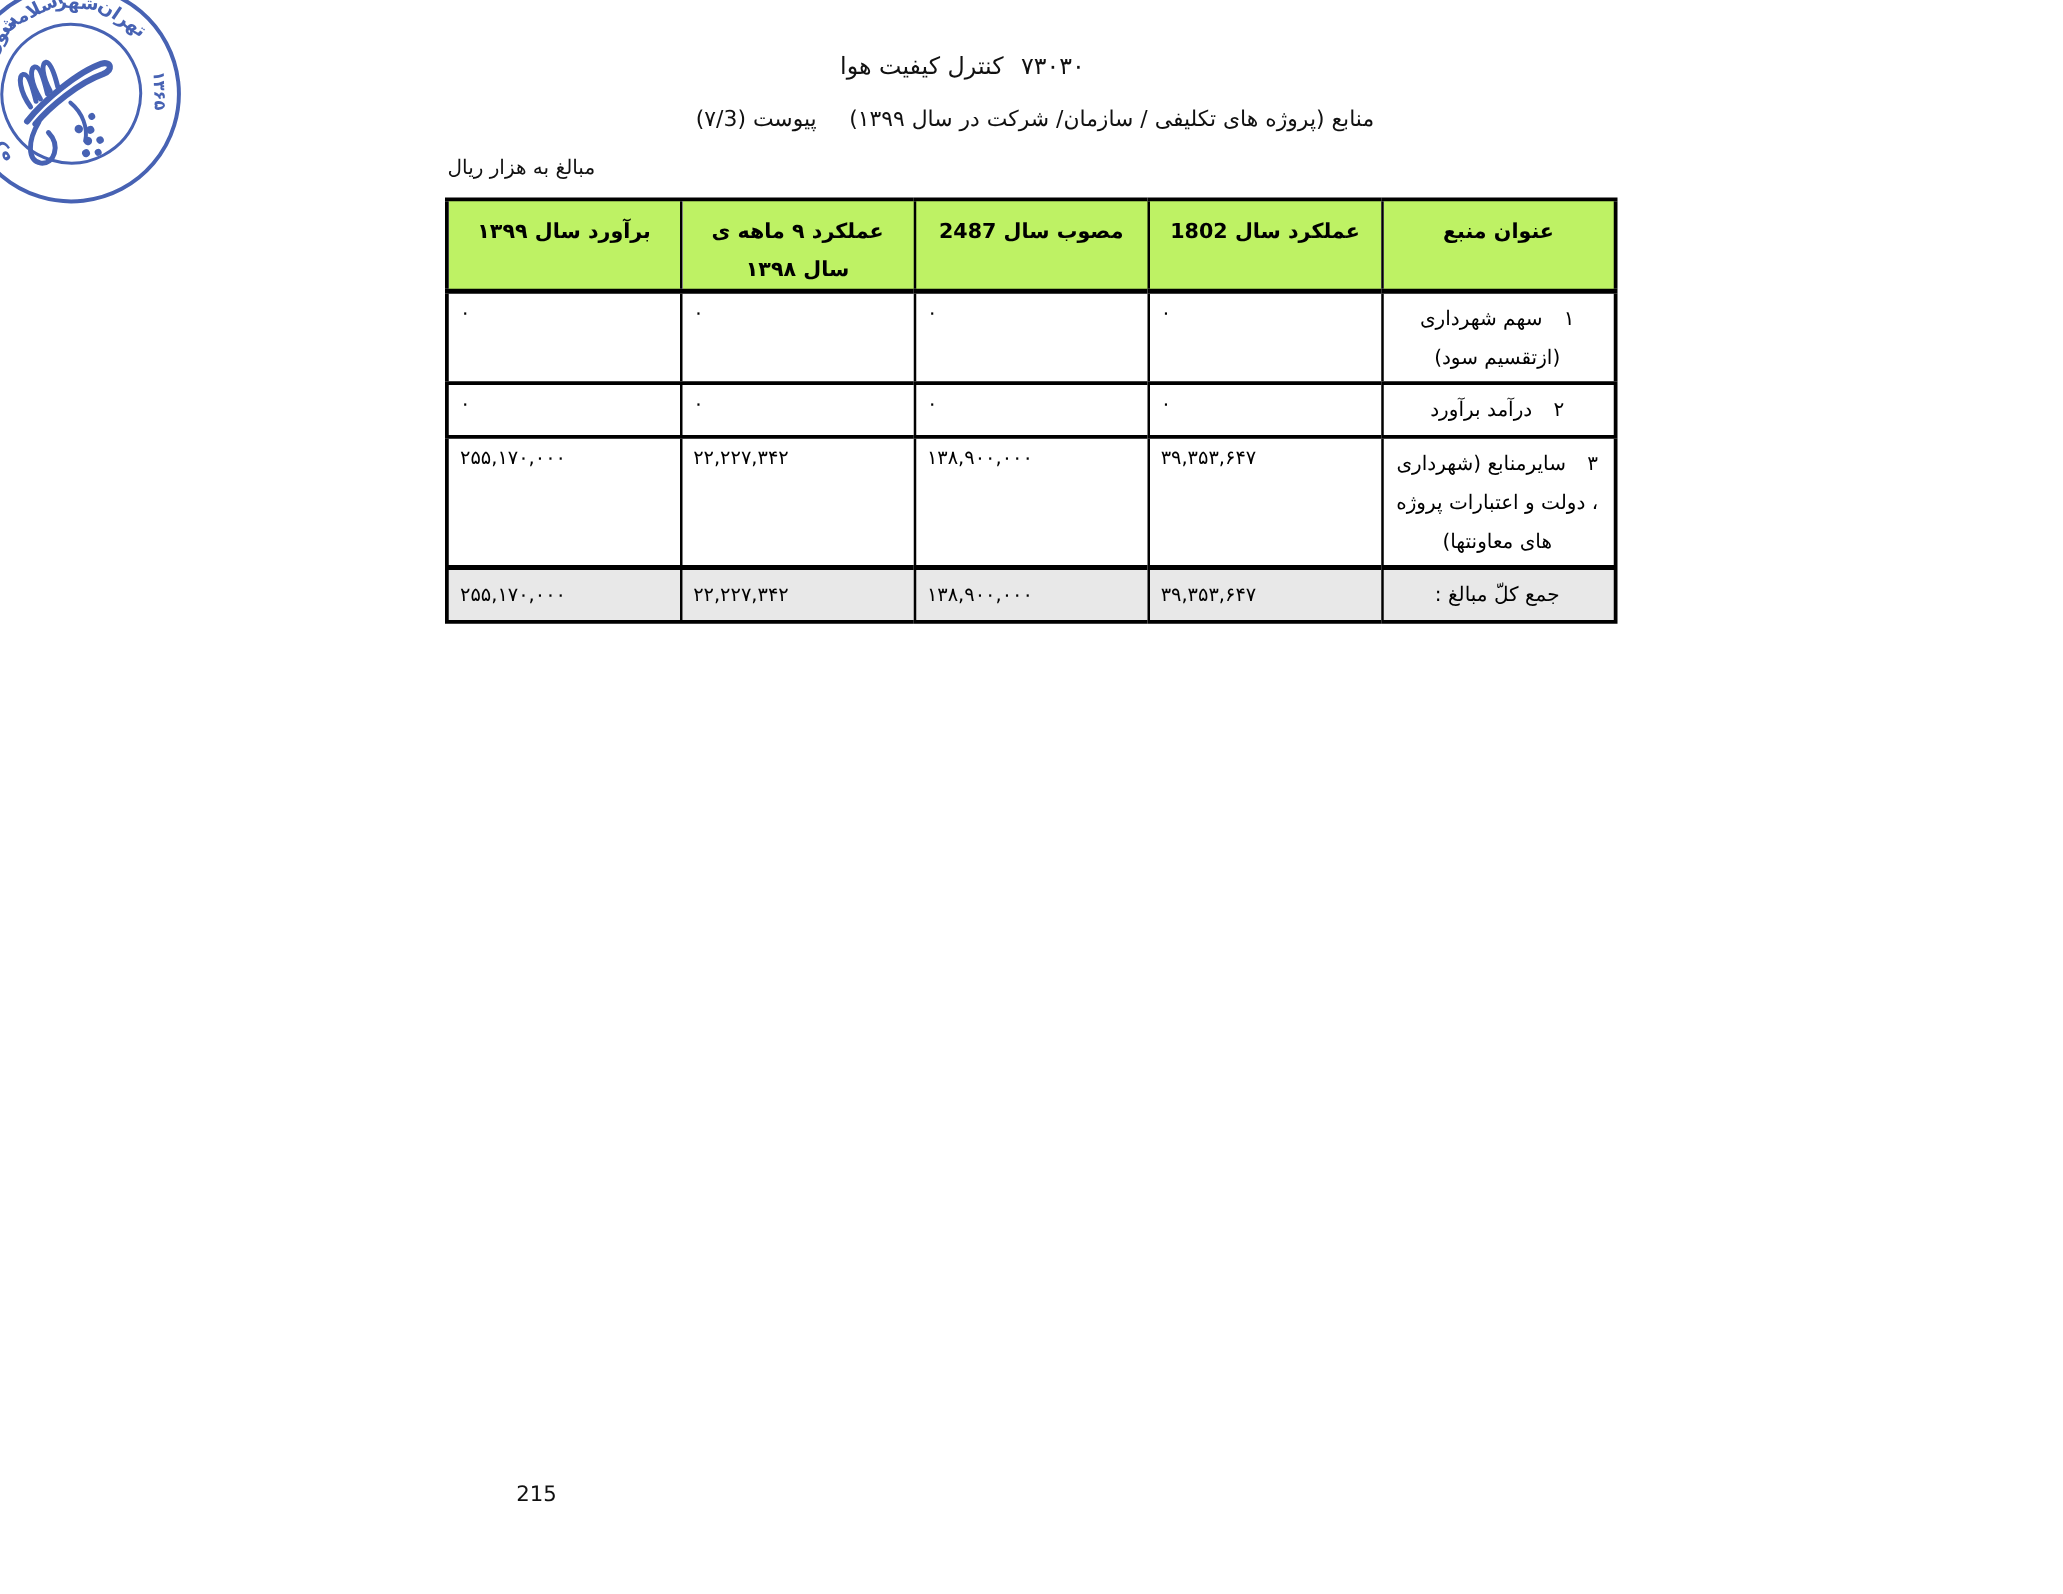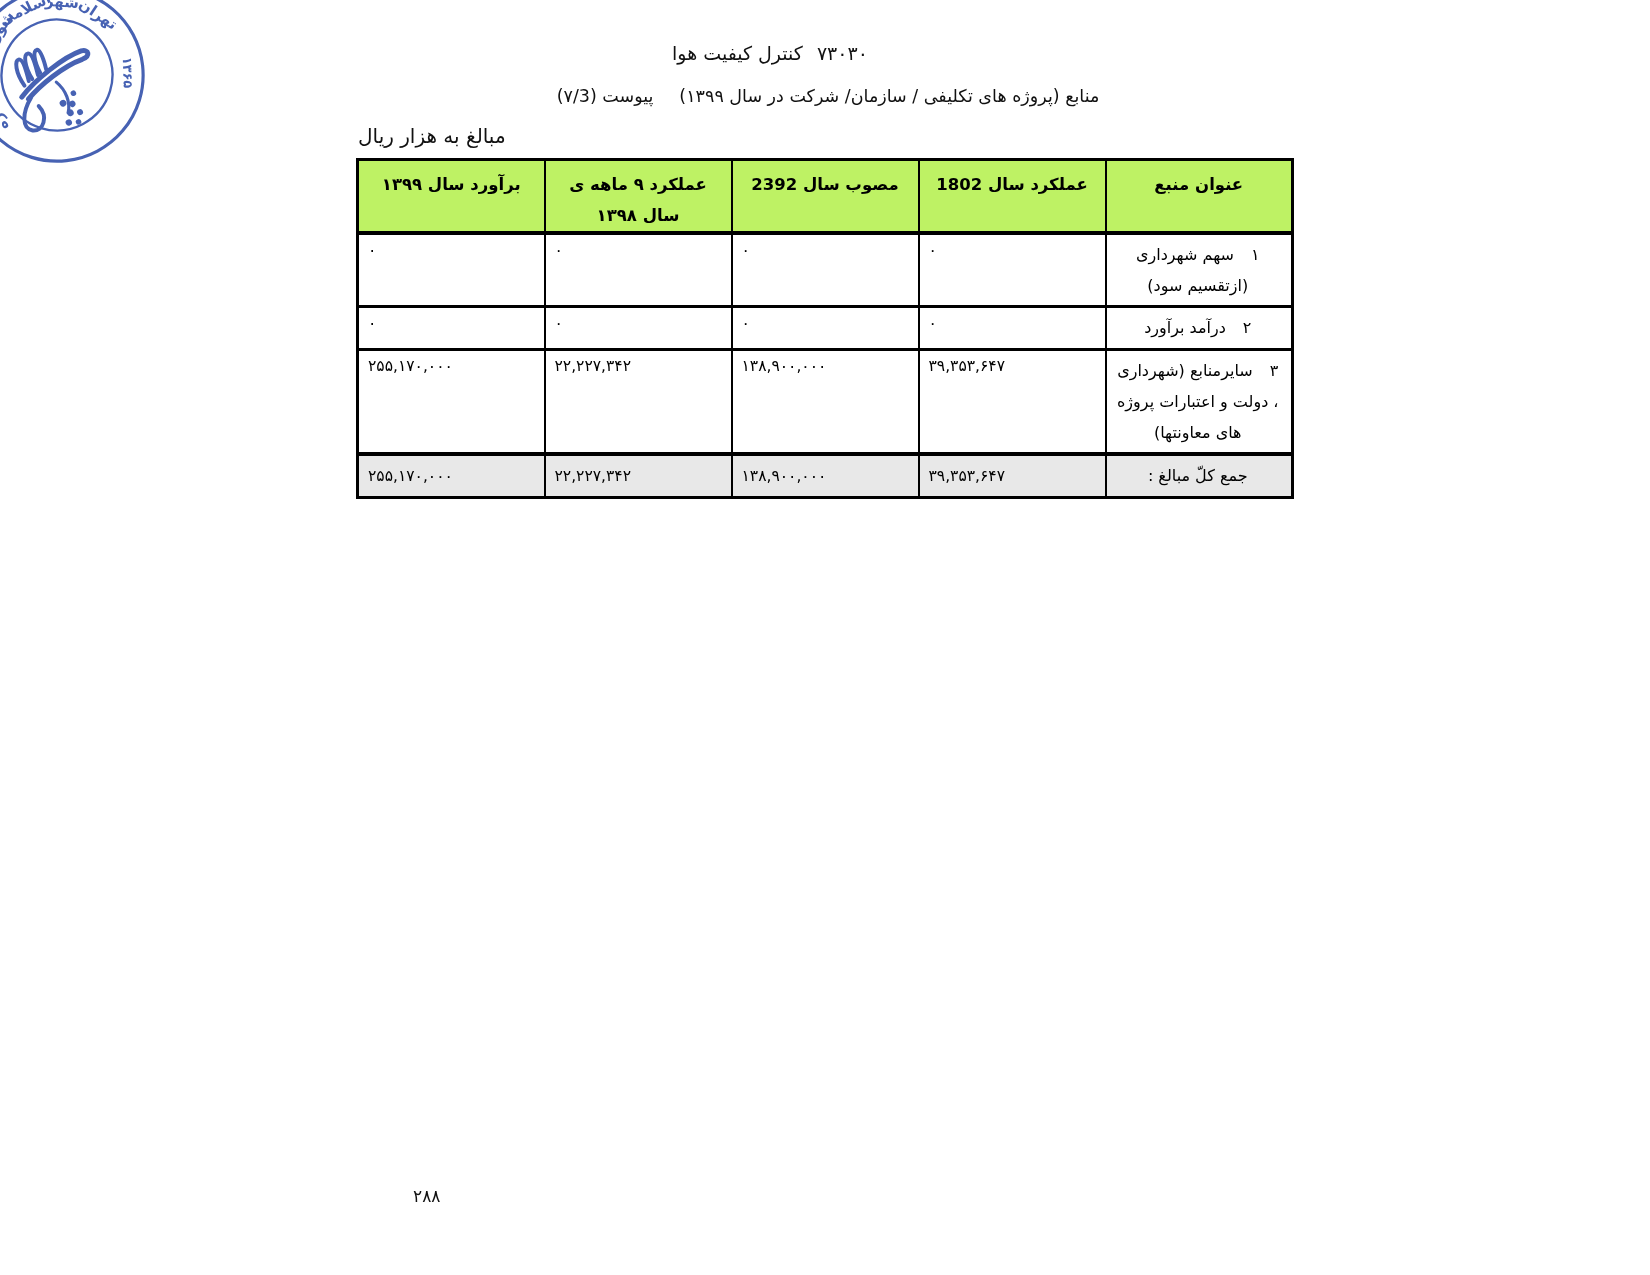--- a/index.html
+++ b/index.html
@@ -45,21 +45,21 @@
     direction: rtl;
     gap: 26px;
     font-size: 17.5px;
     color: #111;
     white-space: nowrap;
   }
   .unit-note {
     position: absolute;
     top: 124px;
     left: 358px;
-    font-size: 20px;
+    font-size: 16px;
     color: #111;
     white-space: nowrap;
   }
   
   .budget-table-wrap {
     position: absolute;
     left: 356px;
     top: 158px;
   }
   table.budget {
@@ -192,21 +192,21 @@
           <col>
           <col>
           <col>
           <col>
           <col>
         </colgroup>
       <thead>
         <tr class="hdr">
           <th>عنوان منبع</th>
           <th>عملکرد سال 1802</th>
-          <th>مصوب سال 2392</th>
+          <th>مصوب سال 2487</th>
           <th>عملکرد ۹ ماهه ی سال ۱۳۹۸</th>
           <th>برآورد سال ۱۳۹۹</th>
         </tr>
       </thead>
       <tbody>
         <tr class="r1">
           <td class="title-cell">
             <span class="rnum">۱</span><span>سهم شهرداری (ازتقسیم سود)</span>
           </td>
           <td class="value-cell">۰</td>
@@ -236,15 +236,15 @@
           <td class="title-cell">جمع کلّ مبالغ :</td>
           <td class="value-cell">۳۹,۳۵۳,۶۴۷</td>
           <td class="value-cell">۱۳۸,۹۰۰,۰۰۰</td>
           <td class="value-cell">۲۲,۲۲۷,۳۴۲</td>
           <td class="value-cell">۲۵۵,۱۷۰,۰۰۰</td>
         </tr>
       </tbody>
     </table>
   </div>
 
-  <div class="page-number">۲۸۸</div>
+  <div class="page-number">215</div>
 
 </div>
 
 </body></html>

